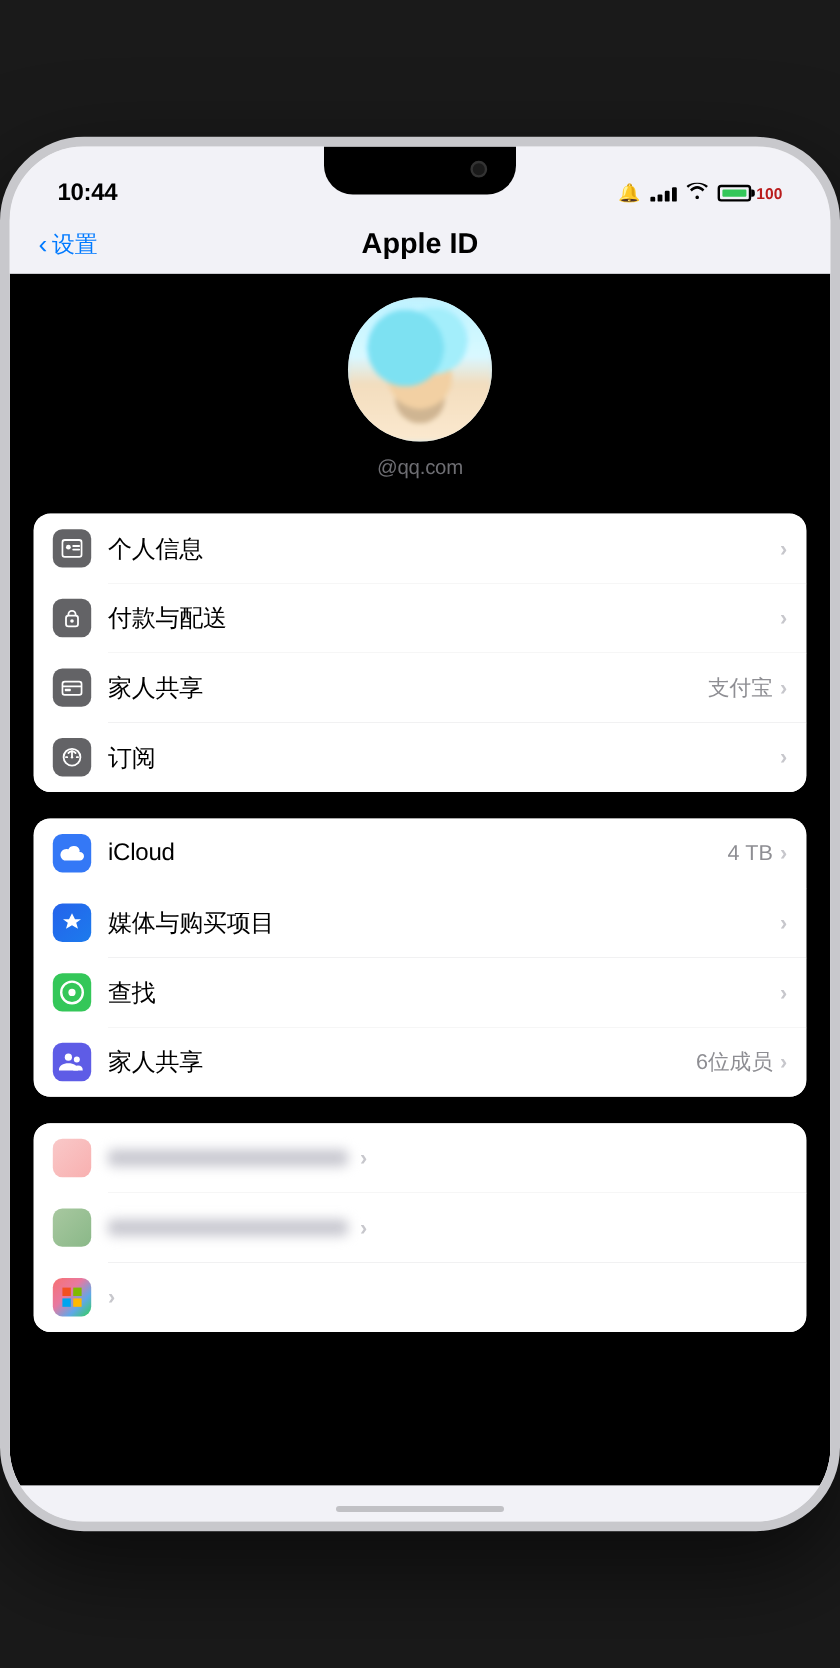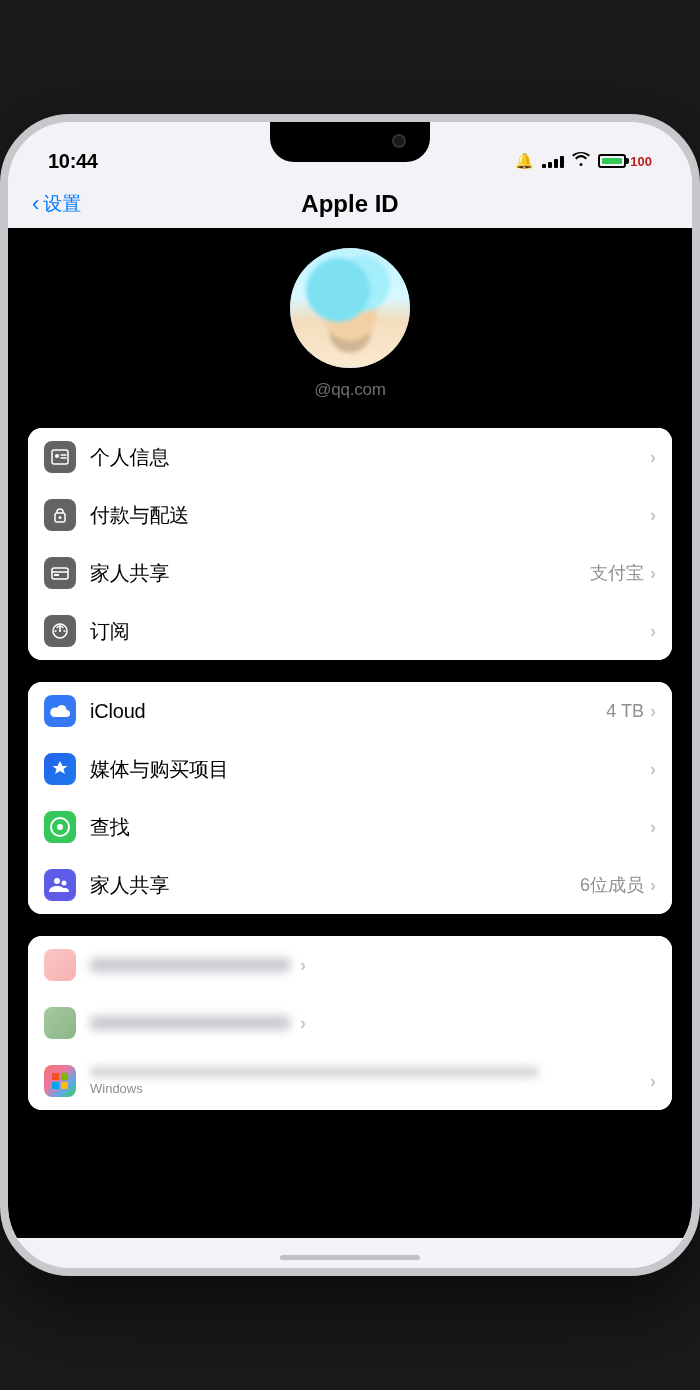--- a/index.html
+++ b/index.html
@@ -539,24 +539,20 @@
 
         <div class="settings-item">
           <div class="item-icon" style="background: linear-gradient(135deg, #f87171 0%, #e879a0 40%, #60a8e8 70%, #34d058 100%);">
             <svg width="18" height="18" viewBox="0 0 18 18" fill="none">
               <rect x="1" y="1" width="7" height="7" fill="#F25022"></rect>
               <rect x="10" y="1" width="7" height="7" fill="#7FBA00"></rect>
               <rect x="1" y="10" width="7" height="7" fill="#00A4EF"></rect>
               <rect x="10" y="10" width="7" height="7" fill="#FFB900"></rect>
             </svg>
           </div>
-          <div style="flex:1; display:flex; flex-direction:column;">
-            <div style="height:10px; background:#d1d1d6; border-radius:3px; filter:blur(4px); margin-bottom:4px; width:80%;"></div>
-            <span class="windows-label">Windows</span>
-          </div>
           <span class="chevron-right">›</span>
         </div>
 
       </div>
 
     </div>
 
     <div class="home-indicator">
       <div class="home-bar"></div>
     </div>

